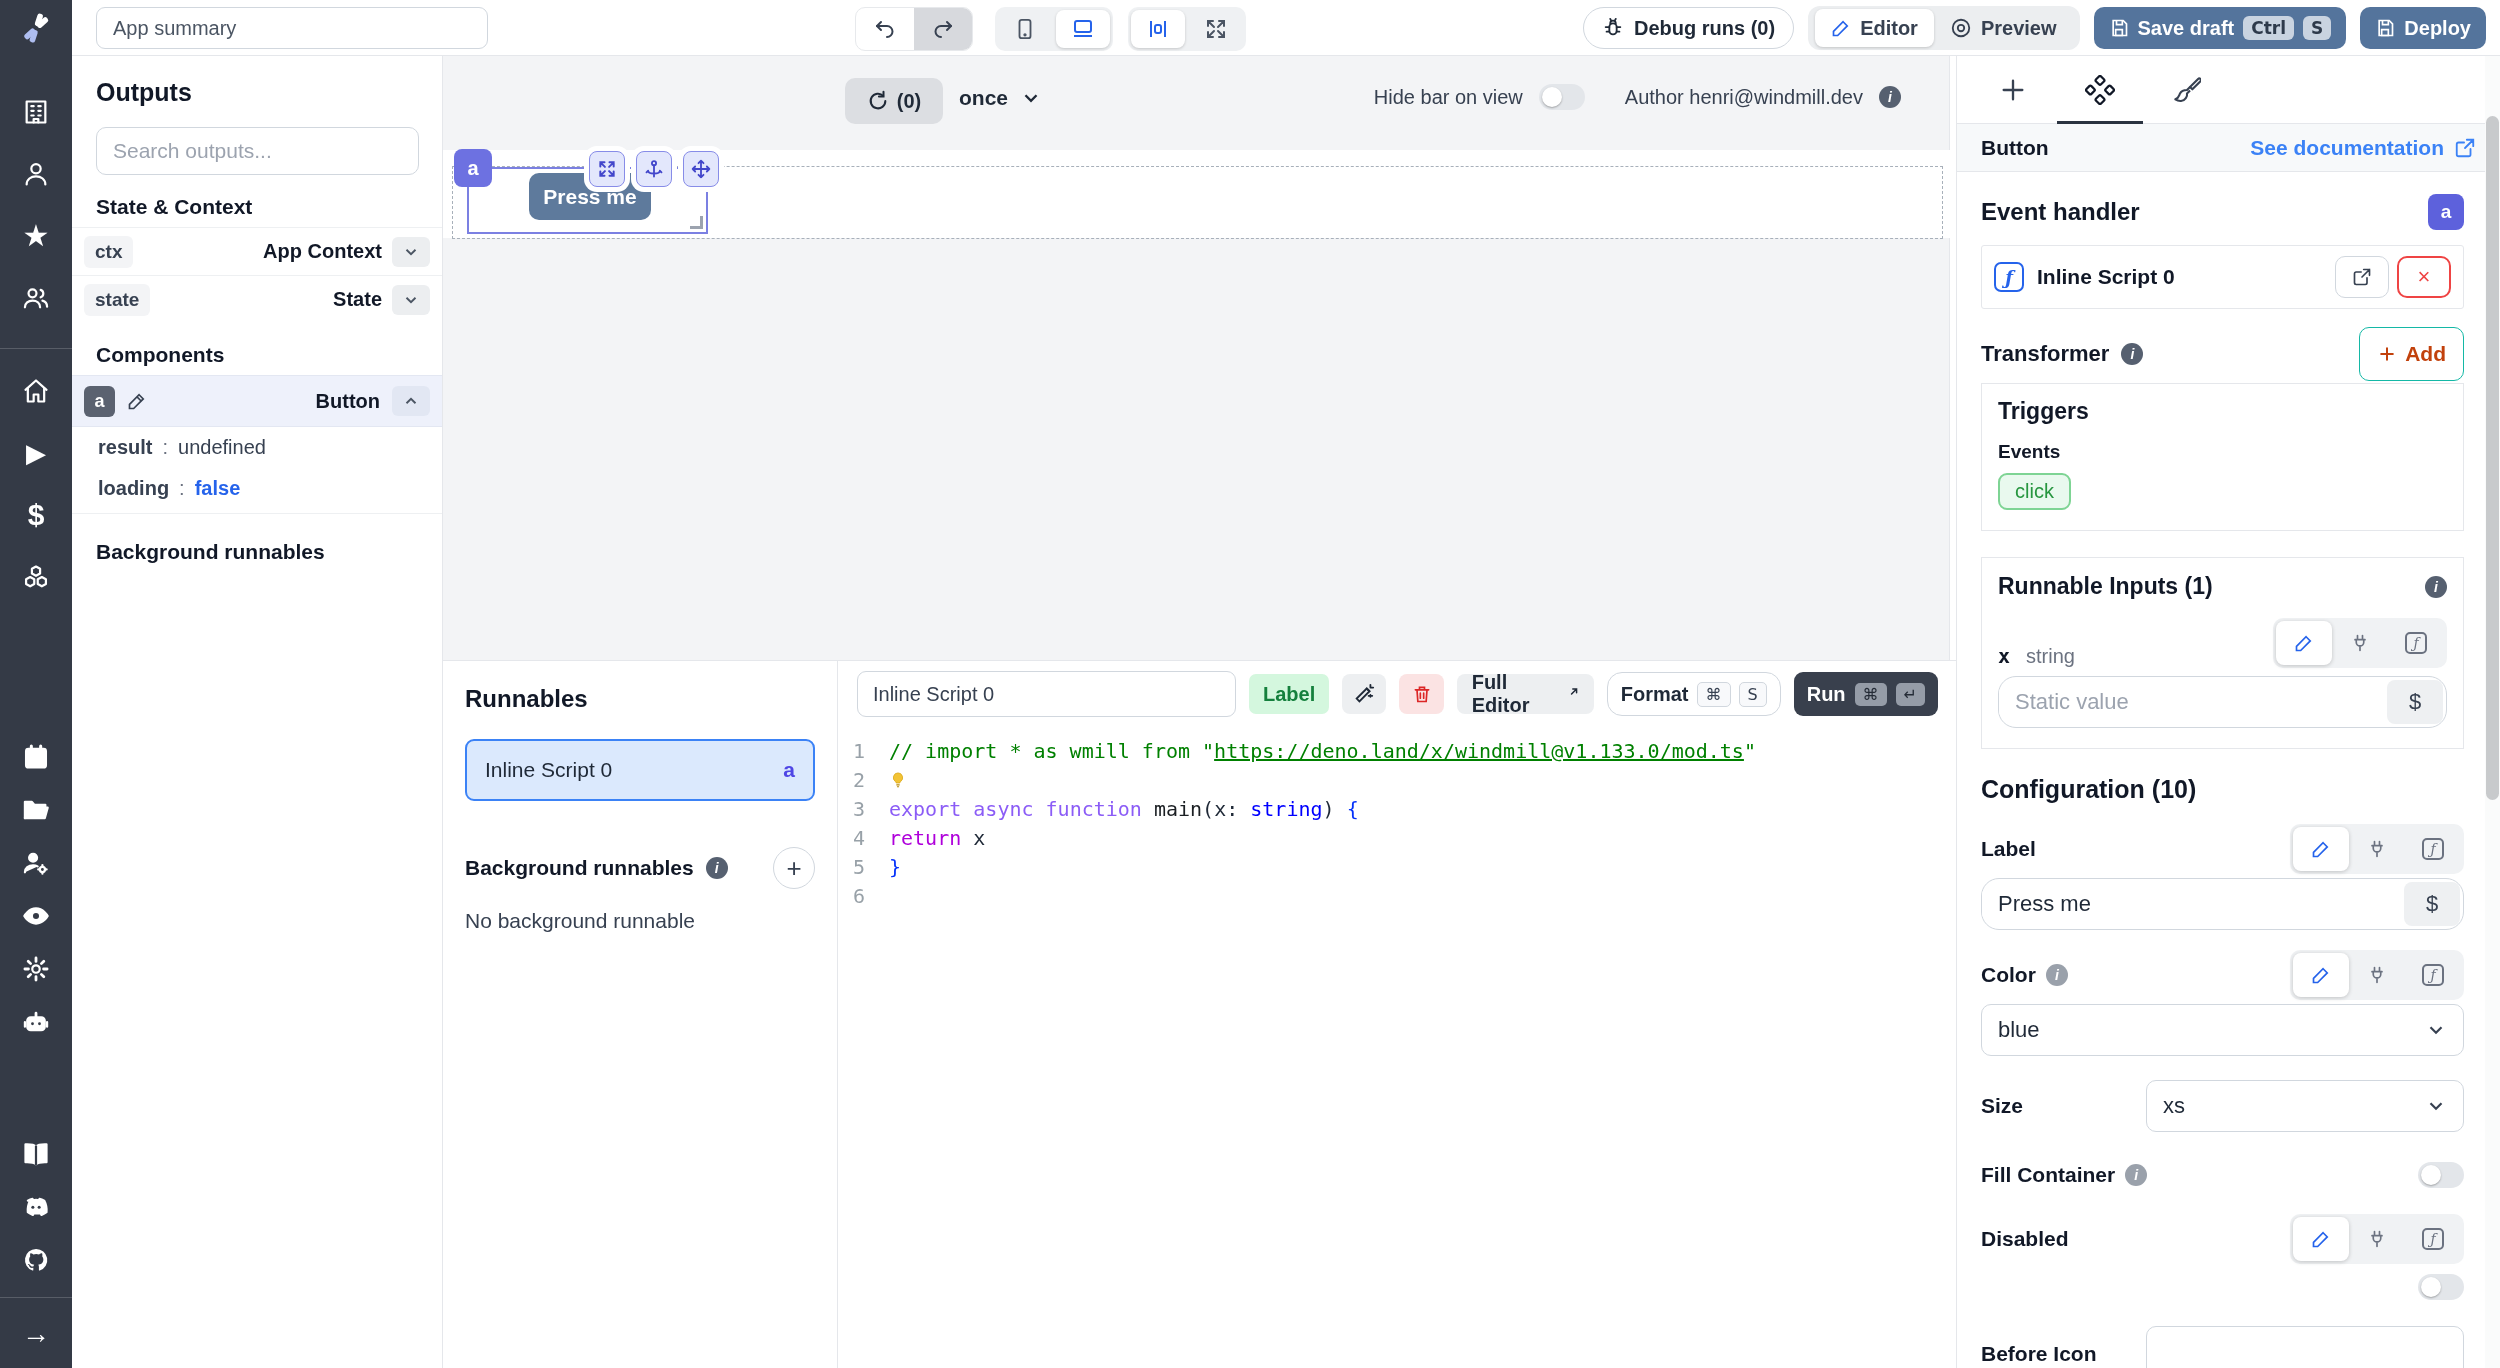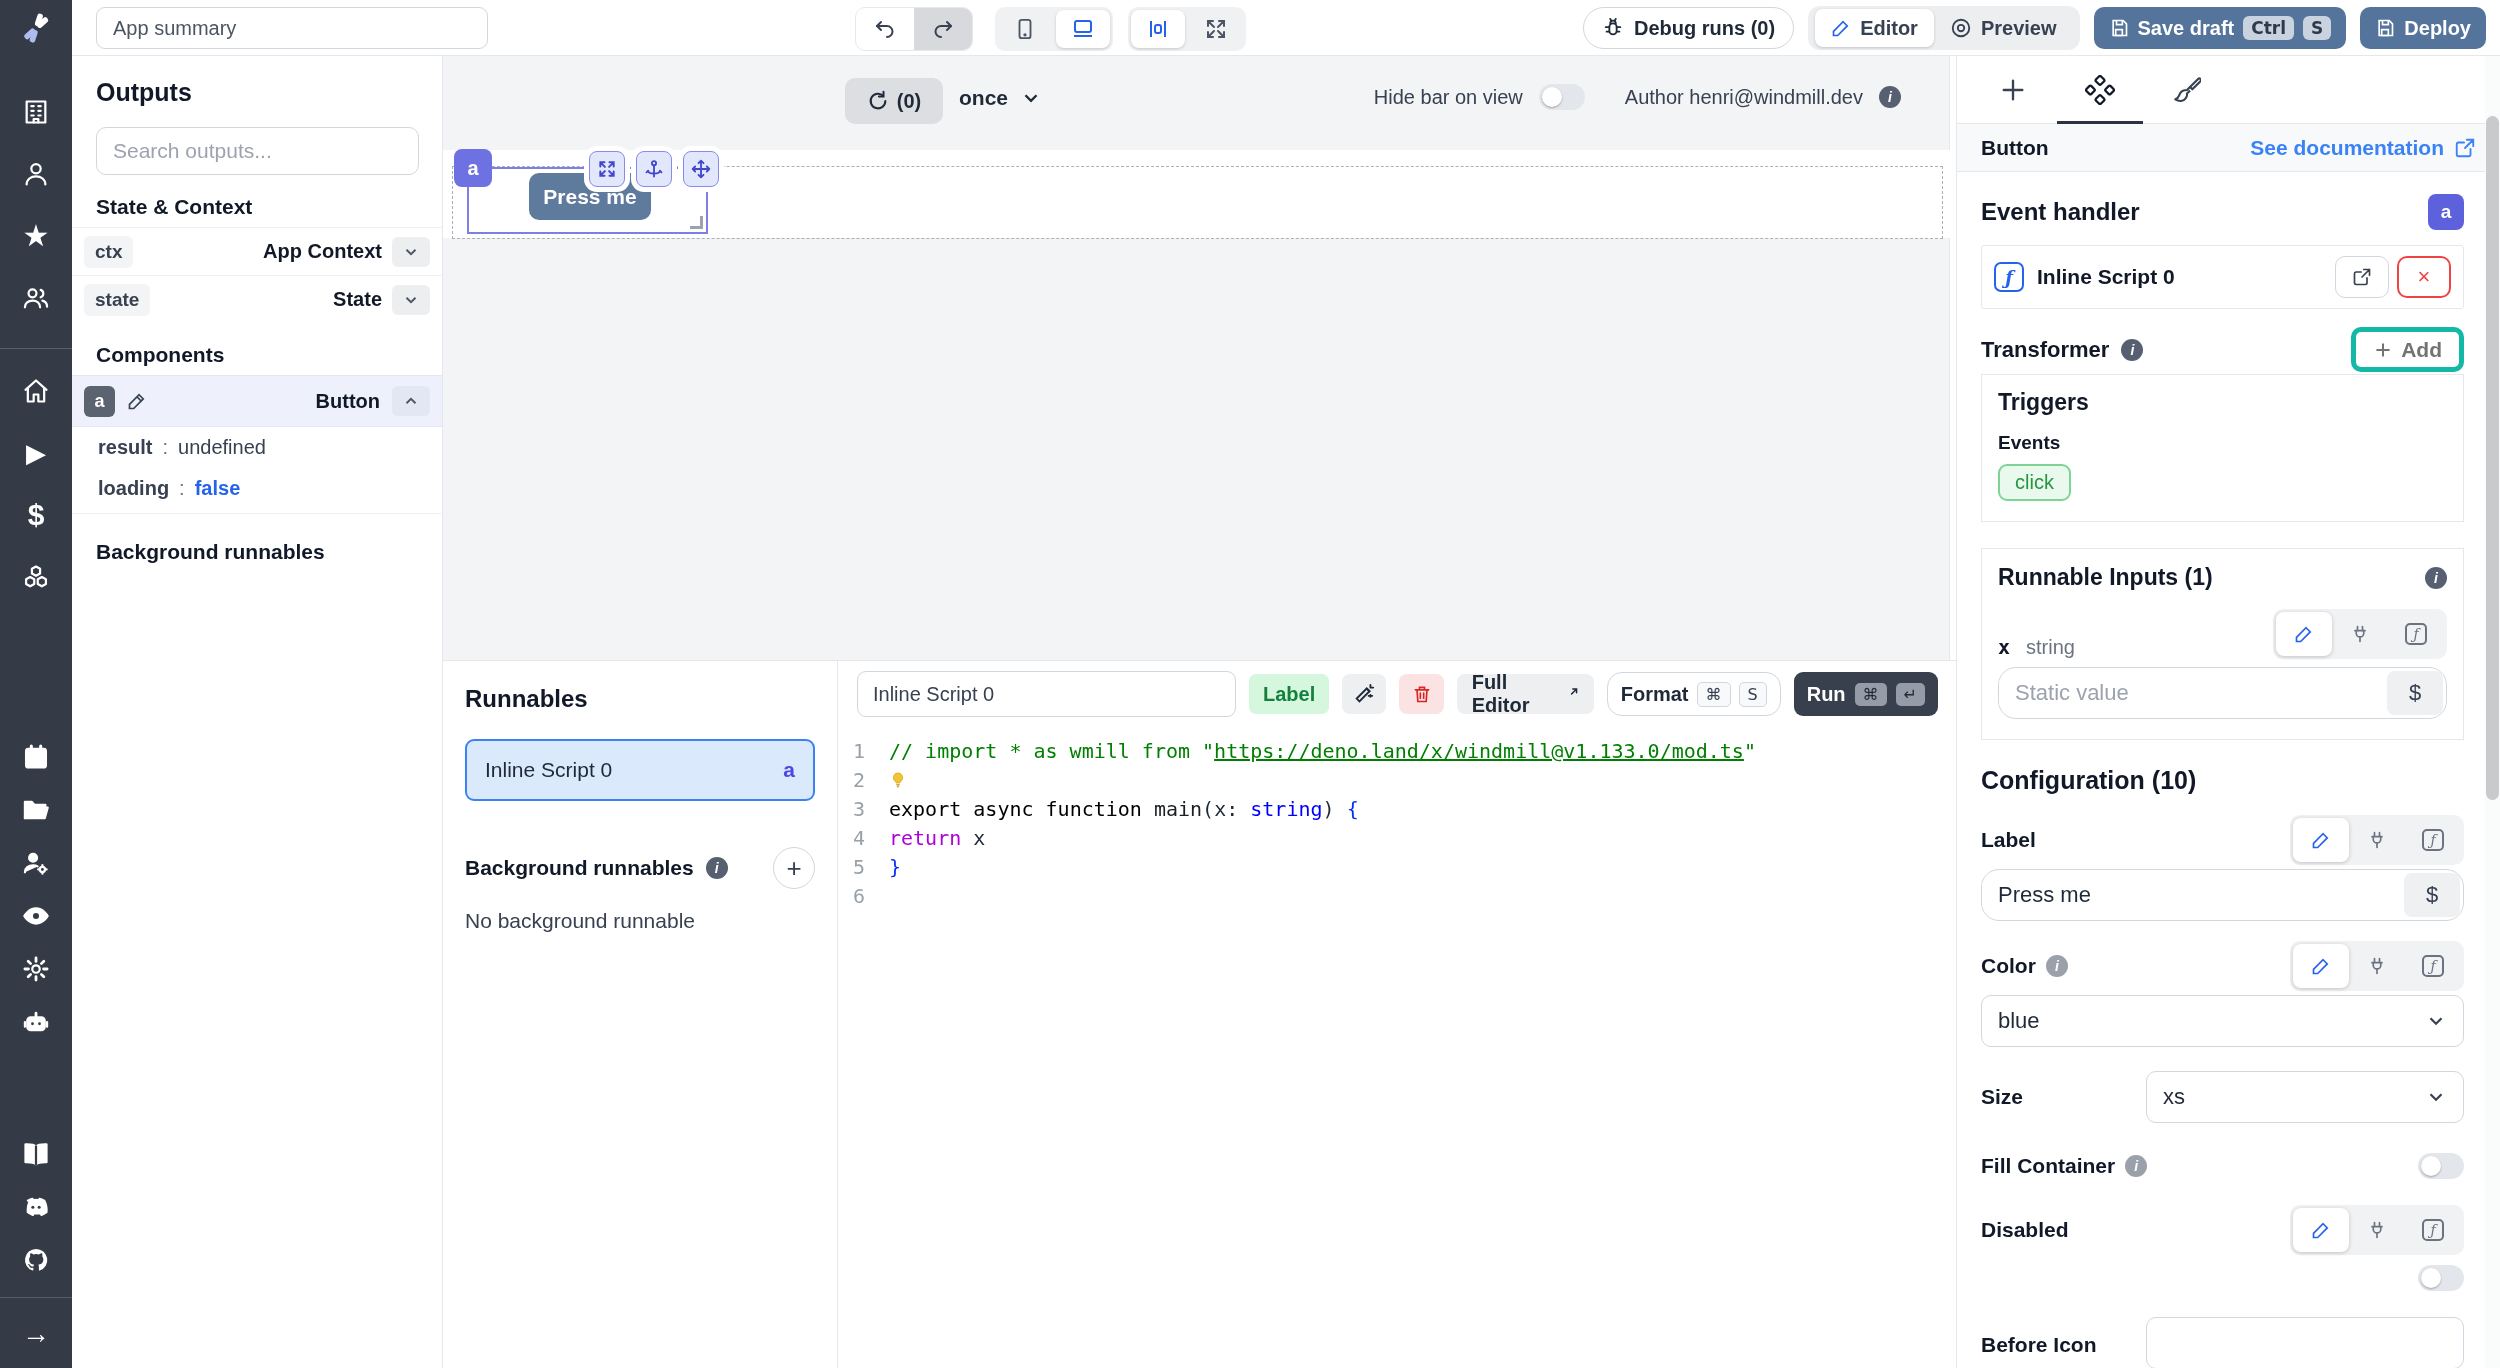--- a/index.html
+++ b/index.html
@@ -132,21 +132,21 @@
   .kbd-s{border:1px solid #d1d7de;background:#f8f9fb;border-radius:5px;padding:2px 8px;font-size:16px;
     color:#374151;font-family:"DejaVu Sans",sans-serif;font-weight:normal}
   .run-btn{background:#39404d;border-radius:9px;height:44px;padding:0 13px;display:flex;align-items:center;
     gap:9px;font-size:20px;font-weight:bold;color:#fff}
   .kbd-d{background:#959ca7;color:#242b36;border-radius:5px;padding:2px 8px;font-size:16px;
     font-family:"DejaVu Sans",sans-serif;font-weight:normal}
   .code{padding-top:10px;font-family:"DejaVu Sans Mono",monospace;font-size:20px}
   .code-row{display:flex;height:29px;line-height:29px}
   .code-num{width:50px;text-align:right;padding-right:24px;color:#98a1a8;flex:none}
   .tok-comment{color:#008000}.tok-comment-link{color:#008000;text-decoration:underline}
-  .tok-kw{color:#000000}.tok-ret{color:#af00db}.tok-fn{color:#1b1f23}
+  .tok-kw{color:#8b5cf6}.tok-ret{color:#af00db}.tok-fn{color:#1b1f23}
   .tok-type{color:#0000ff}.tok-plain{color:#1f2937}.tok-brace{color:#0431fa}
   .bulb{display:inline-flex;vertical-align:-3px}
 
   
   .settings{position:absolute;left:1956px;top:56px;width:544px;height:1312px;background:#fff;
     border-left:1px solid #e5e7eb;overflow:hidden}
   .tabs{height:68px;display:flex;align-items:center;gap:58px;padding-left:42px;border-bottom:1px solid #e5e7eb;position:relative}
   .tab-ic{color:#374151;position:relative;height:68px;display:flex;align-items:center}
   .tab-ic.on{color:#111827}
   .tab-ic.on::after{content:"";position:absolute;left:-28px;right:-28px;bottom:0;border-bottom:3px solid #2b3440}
@@ -164,22 +164,22 @@
     font-style:italic;font-weight:bold;display:flex;align-items:center;justify-content:center;
     font-family:"DejaVu Serif",serif;flex:none}
   .script-name{font-size:21px;font-weight:bold;color:#111827}
   .sc-btns{margin-left:auto;display:flex;gap:8px}
   .ext-btn{width:54px;height:42px;border:1px solid #d1d7de;border-radius:10px;display:flex;
     align-items:center;justify-content:center;color:#374151;background:#fff}
   .x-btn{width:54px;height:42px;border:2px solid #ef4444;border-radius:10px;display:flex;
     align-items:center;justify-content:center;color:#ef4444;font-size:22px;background:#fff}
   .tr-row{margin-top:18px;display:flex;align-items:center}
   .tr-title{font-size:22px;font-weight:bold;color:#111827;display:flex;align-items:center;gap:12px}
-  .add-btn{margin-left:auto;border:5px solid #14b8a6;border-radius:10px;height:45px;padding:0 17px;
-    display:flex;align-items:center;gap:8px;font-size:21px;font-weight:bold;color:#737373;background:#fff}
+  .add-btn{margin-left:auto;border:1px solid #14b8a6;border-radius:10px;height:54px;padding:0 17px;
+    display:flex;align-items:center;gap:8px;font-size:21px;font-weight:bold;color:#c2410c;background:#fff}
   .trig-card{margin-top:2px;border:1px solid #e5e7eb;padding:14px 16px 20px}
   .trig-title{font-size:23px;font-weight:bold;color:#111827}
   .events-lbl{font-size:19px;font-weight:bold;color:#111827;margin-top:16px}
   .click-chip{display:inline-block;margin-top:10px;background:#e9f9ee;border:2px solid #7ed494;
     color:#27963f;border-radius:9px;padding:5px 15px;font-size:20px}
   .ri-card{margin-top:26px;border:1px solid #e5e7eb;padding:15px 16px 20px}
   .ri-head{display:flex;align-items:center}
   .ri-title{font-size:23px;font-weight:bold;color:#111827}
   .ri-head .info-dot{margin-left:auto}
   .arg-row{margin-top:18px;display:flex;align-items:flex-end}

